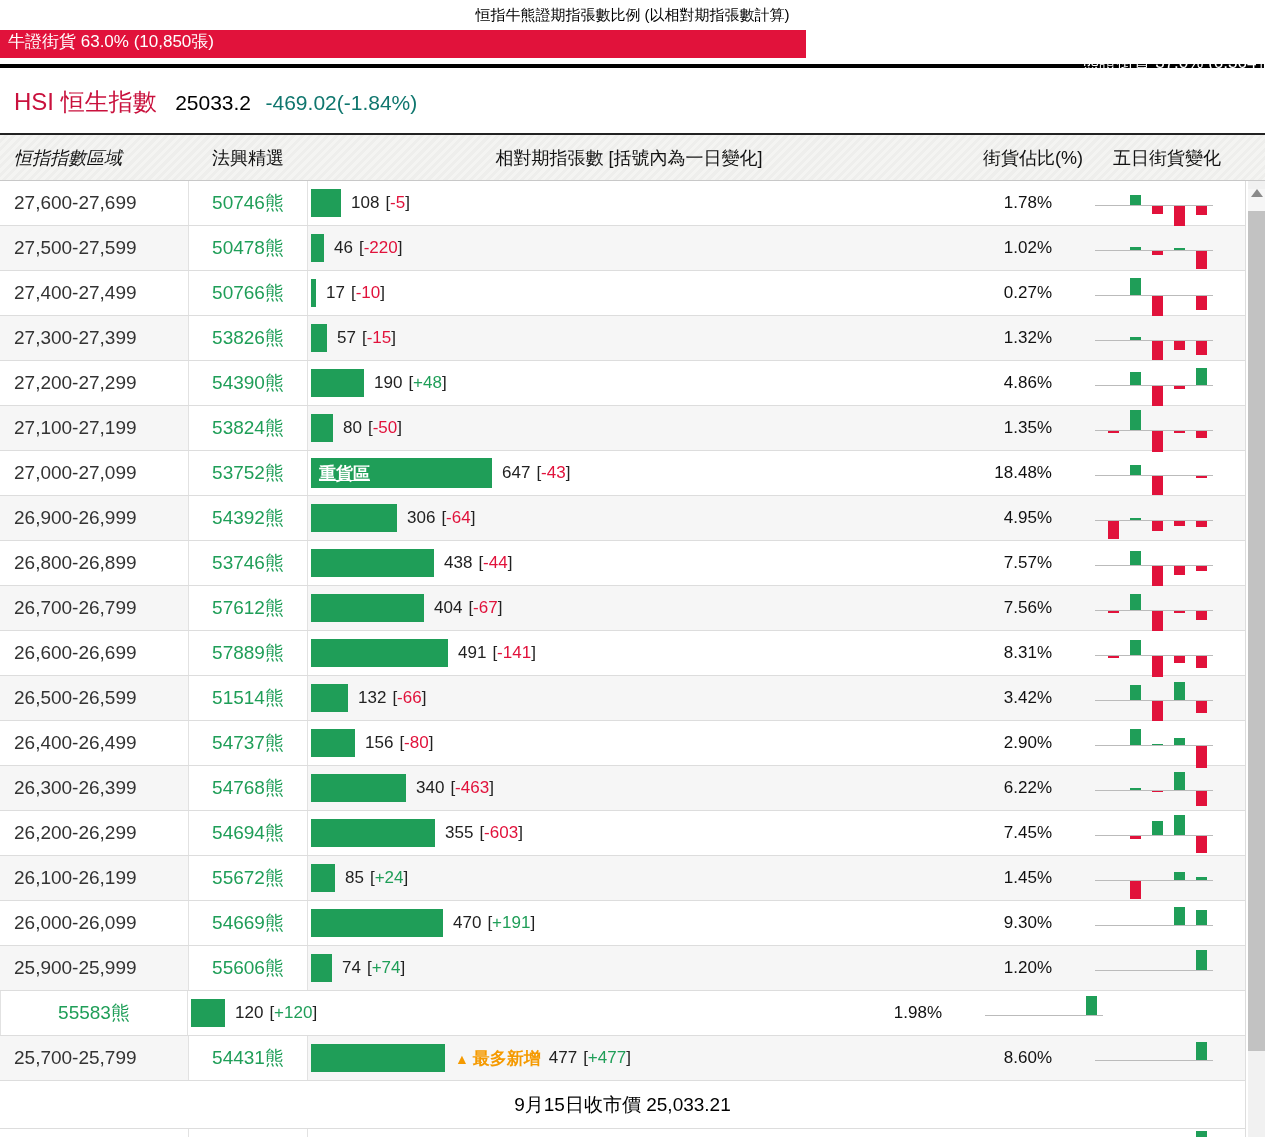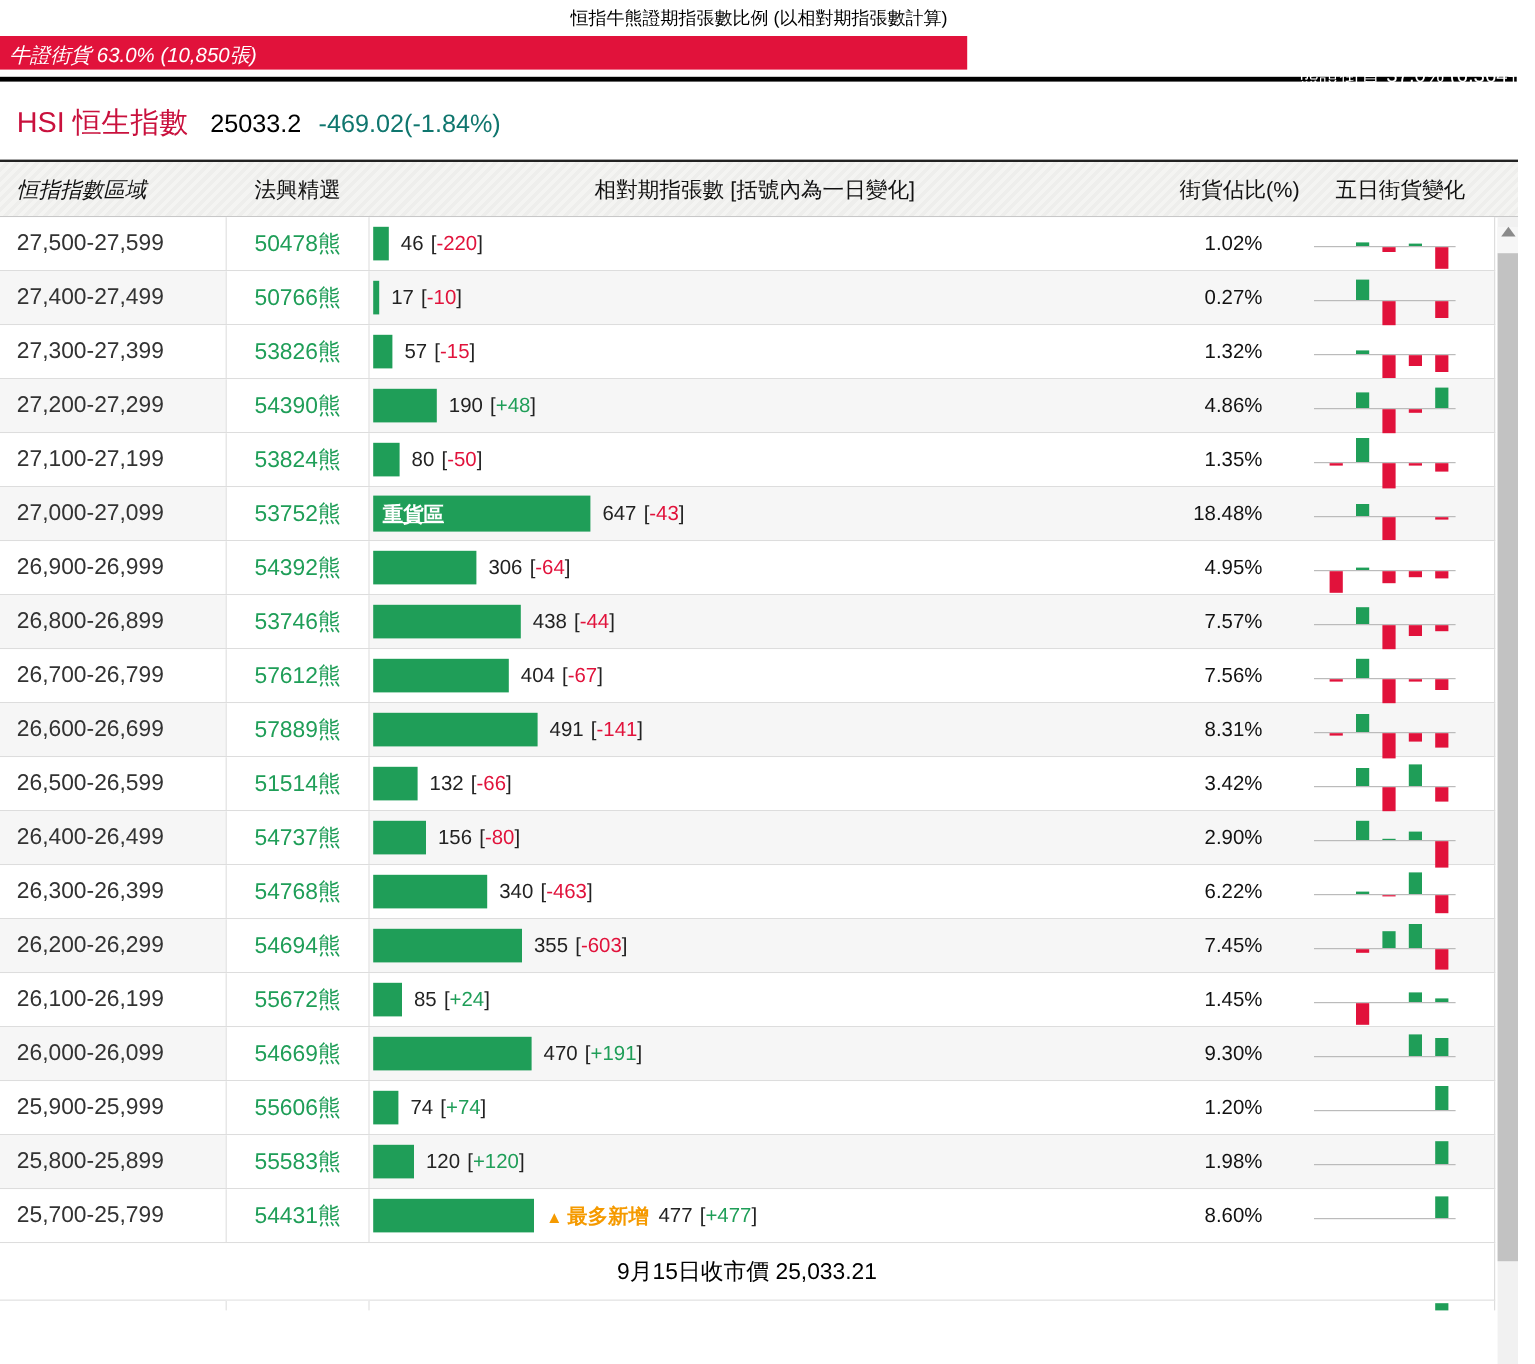--- a/index.html
+++ b/index.html
@@ -4,21 +4,21 @@
 <style>
   * { box-sizing: border-box; margin: 0; padding: 0; }
   html,body { width:1279px; height:1137px; background:#fff; overflow:hidden;
     font-family:"Liberation Sans","DejaVu Sans",sans-serif; }
   .page { position:relative; width:1265px; height:1137px; }
 
   .title { text-align:center; font-size:15px; color:#000; padding-top:6px; height:30px; }
 
   .ratio { display:flex; width:1279px; height:28px; }
   .ratio .bull { background:#e1123b; color:#fff; font-size:17px; display:flex;
-    align-items:flex-end; padding-left:8px; white-space:nowrap;font-style:italic; }
+    align-items:flex-start; padding-left:8px; white-space:nowrap; }
   .ratio .bear { background:#8b5cf6; color:#fff; font-size:17px; flex:1; display:flex;
     align-items:center; justify-content:flex-end; padding-right:0; white-space:nowrap;margin-top:32px; }
 
   .divider { height:4px; background:#000; margin-top:6px; }
 
   .hsi { height:65px; padding:18px 0 0 14px; white-space:nowrap; }
   .hsi-name  { color:#c9113d; font-size:24px; }
   .hsi-price { color:#000;    font-size:21px; margin-left:14px; }
   .hsi-chg   { color:#0f766e; font-size:21px; margin-left:10px; }
 
@@ -100,20 +100,39 @@
   <div class="thead">
     <div class="th1">恒指指數區域</div>
     <div class="th2">法興精選</div>
     <div class="th3">相對期指張數 [括號內為一日變化]</div>
     <div class="th4">街貨佔比(%)</div>
     <div class="th5">五日街貨變化</div>
   </div>
 
   <div id="tbody">
       <div class="trow">
+        <div class="c1">27,600-27,699</div>
+        <div class="c2">
+          <span class="code">50746熊</span>
+        </div>
+        <div class="c3">
+          <div class="bar" style="width: 30px;"></div>
+          <span class="val">108</span>
+          <span class="chg"><span class="neg">-5</span></span>
+        </div>
+        <div class="c4">1.78%</div>
+        <div class="c5">
+          <div class="sline"></div>
+          <div class="sbar up" style="left:70px;top:14px;height:10px;"></div>
+          <div class="sbar down" style="left:92px;top:25px;height:8px;"></div>
+          <div class="sbar down" style="left:114px;top:25px;height:20px;"></div>
+          <div class="sbar down" style="left:136px;top:25px;height:9px;"></div>
+        </div>
+      </div>
+      <div class="trow">
         <div class="c1">27,500-27,599</div>
         <div class="c2">
           <span class="code">50478熊</span>
         </div>
         <div class="c3">
           <div class="bar" style="width: 13px;"></div>
           <span class="val">46</span>
           <span class="chg"><span class="neg">-220</span></span>
         </div>
         <div class="c4">1.02%</div>
@@ -421,21 +440,20 @@
           <span class="val">74</span>
           <span class="chg"><span class="pos">+74</span></span>
         </div>
         <div class="c4">1.20%</div>
         <div class="c5">
           <div class="sline"></div>
           <div class="sbar up" style="left:136px;top:4px;height:20px;"></div>
         </div>
       </div>
       <div class="trow">
-        <div class="c1">25,800-25,899</div>
         <div class="c2">
           <span class="code">55583熊</span>
         </div>
         <div class="c3">
           <div class="bar" style="width: 34px;"></div>
           <span class="val">120</span>
           <span class="chg"><span class="pos">+120</span></span>
         </div>
         <div class="c4">1.98%</div>
         <div class="c5">

